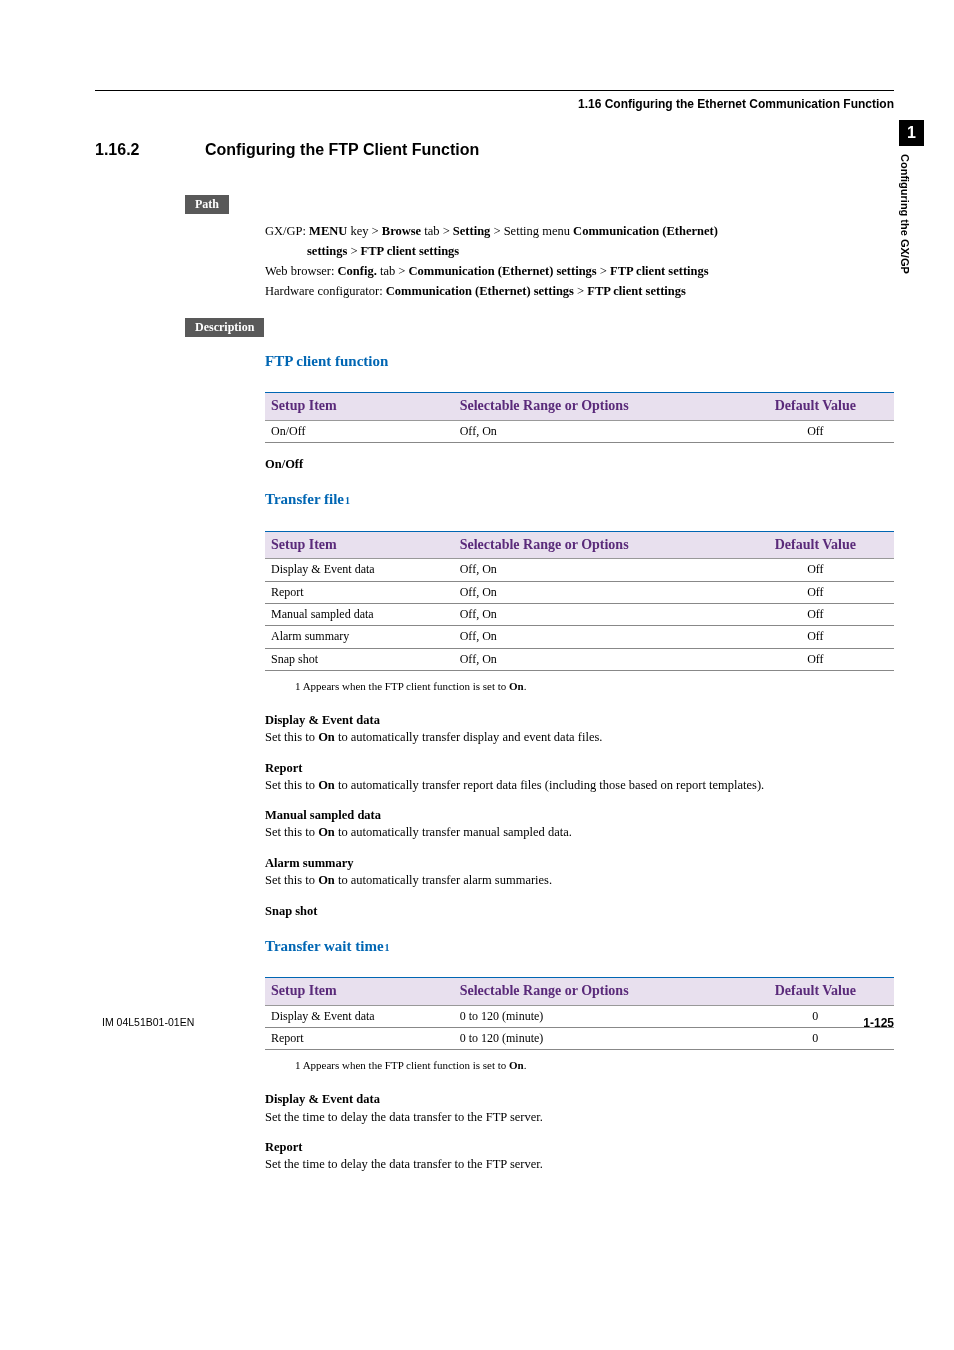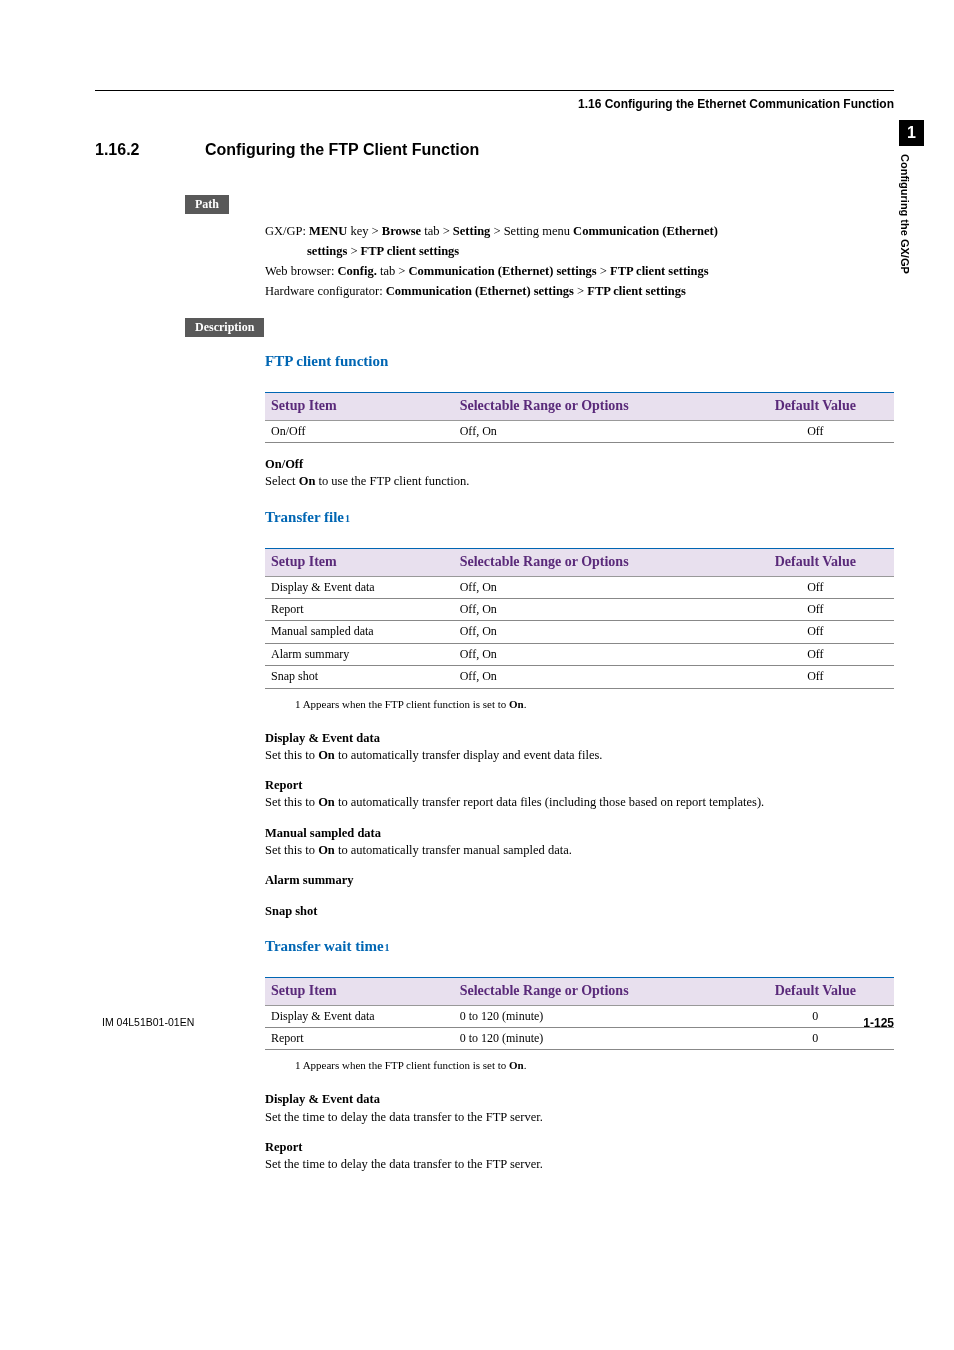--- a/index.html
+++ b/index.html
@@ -90,23 +90,20 @@
         <tbody>
           <tr>
             <td>On/Off</td>
             <td>Off, On</td>
             <td>Off</td>
           </tr>
         </tbody>
       </table>
 
       <div class="sub-head">On/Off</div>
-      <div class="sub-text">
-        <span>Select </span><b>On</b><span> to use the FTP client function.</span>
-      </div>
 
       <div class="blue-heading" style="margin-top:16px;">
         <span>Transfer file</span>
           <sup>1</sup>
       </div>
       <table class="setup">
         <thead>
             <tr>
           <th>Setup Item</th>
           <th>Selectable Range or Options</th>
@@ -148,20 +145,21 @@
       <div class="sub-head">Display &amp; Event data</div>
       <div class="sub-text"><span>Set this to </span><b>On</b><span> to automatically transfer display and event data files.</span></div>
 
       <div class="sub-head">Report</div>
       <div class="sub-text"><span>Set this to </span><b>On</b><span> to automatically transfer report data files (including those based on report templates).</span></div>
 
       <div class="sub-head">Manual sampled data</div>
       <div class="sub-text"><span>Set this to </span><b>On</b><span> to automatically transfer manual sampled data.</span></div>
 
       <div class="sub-head">Alarm summary</div>
+      <div class="sub-text"><span>Set this to </span><b>On</b><span> to automatically transfer alarm summaries.</span></div>
 
       <div class="sub-head">Snap shot</div>
 
       <div class="blue-heading" style="margin-top:16px;">
         <span>Transfer wait time</span>
           <sup>1</sup>
       </div>
       <table class="setup">
         <thead>
             <tr>

